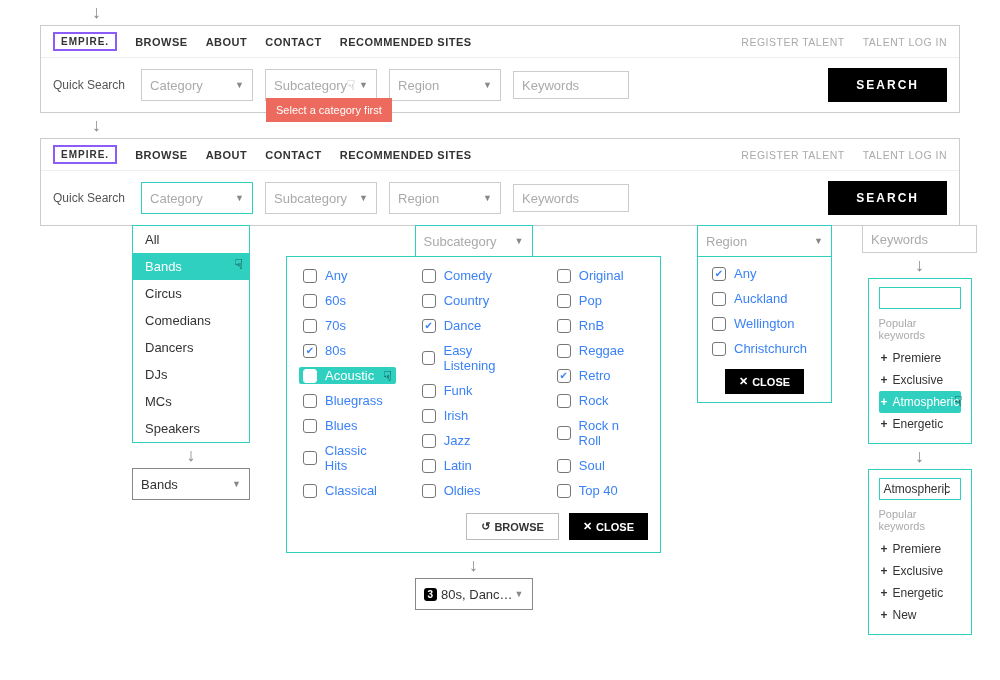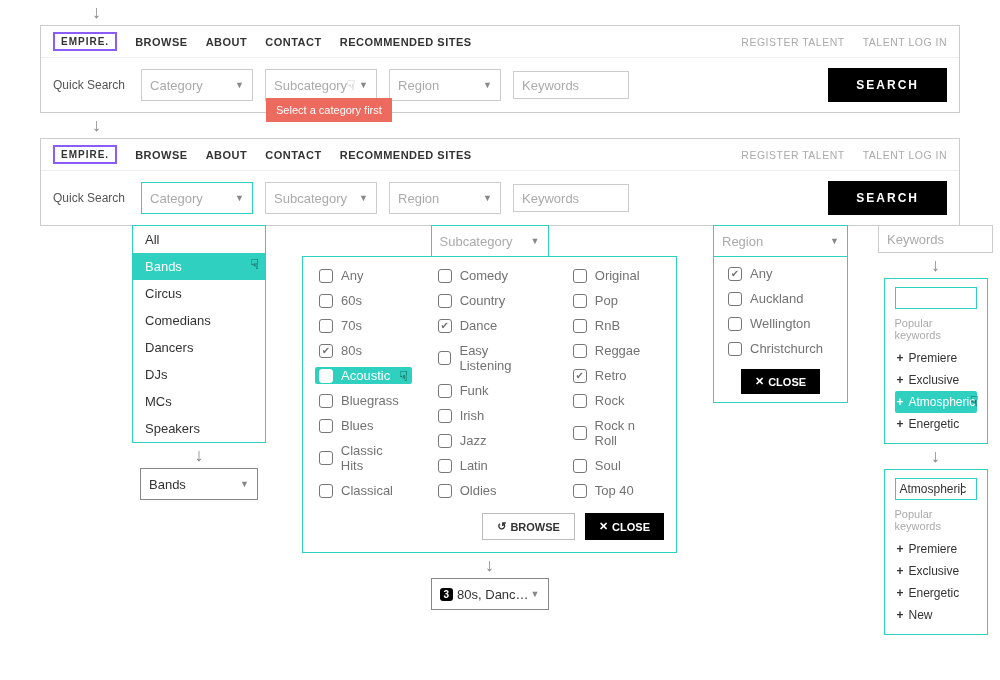--- a/index.html
+++ b/index.html
@@ -13,27 +13,27 @@
   .nav-bottom { display: flex; align-items: center; gap: 12px; padding: 10px 12px; }
   .qs-label { font-size: 12px; color: #555; margin-right: 4px; }
   .drop { border: 1px solid #ccc; background: #fff; display: inline-flex; align-items: center; justify-content: space-between; height: 32px; padding: 0 8px; color: #aaa; font-size: 13px; width: 112px; position: relative; }
   .drop .caret { font-size: 9px; color: #888; }
   .kw-input { border: 1px solid #ccc; height: 28px; width: 116px; padding: 0 8px; color: #aaa; font-size: 13px; display:inline-flex; align-items:center; }
   .search-btn { margin-left: auto; background: #000; color: #fff; font-weight: bold; letter-spacing: 2px; font-size: 12px; padding: 0 28px; height: 34px; display: inline-flex; align-items: center; }
   .tooltip { position: absolute; top: 28px; left: 0; background: #ec6a5e; color: #fff; font-size: 11px; padding: 6px 10px; white-space: nowrap; z-index: 5; }
   .cursor { position: absolute; font-size: 14px; z-index: 10; pointer-events: none; }
   .teal-border { border-color: #2fd0c0 !important; }
   .panel { border: 1px solid #2fd0c0; background: #fff; }
-  .cat-menu { width: 134px; }
+  .cat-menu { width: 118px; }
   .cat-item { padding: 6px 12px; font-size: 13px; position: relative; }
   .cat-item.selected { background: #2fd0c0; color: #fff; }
   .sub-panel { width: 375px; padding: 10px 12px 12px 12px; }
   .sub-grid { display: flex; gap: 22px; }
   .sub-col { display: flex; flex-direction: column; gap: 8px; }
-  .sub-row { display: flex; align-items: center; gap: 8px; font-size: 13px; color: #737373; padding: 1px 4px; position: relative; }
+  .sub-row { display: flex; align-items: center; gap: 8px; font-size: 13px; color: #3b82f6; padding: 1px 4px; position: relative; }
   .sub-row.highlight { background: #2fd0c0; color: #fff; border-radius: 2px; }
   .chk { width: 14px; height: 14px; border: 1.5px solid #777; border-radius: 3px; display:inline-flex; align-items:center; justify-content:center; font-size:11px; line-height:1; }
   .chk.checked::after { content: "✔"; font-size: 10px; }
   .chk.white { border-color: #fff; background: #fff; color: #2fd0c0; }
   .btn-outline { border: 1px solid #bbb; background:#fff; font-size:11px; font-weight:bold; padding:6px 14px; display:inline-flex; align-items:center; gap:4px; }
   .btn-dark { background:#000; color:#fff; font-size:11px; font-weight:bold; padding:6px 14px; display:inline-flex; align-items:center; gap:4px; }
   .btn-row { display:flex; gap:10px; justify-content:flex-end; margin-top:14px; }
   .region-panel { width: 135px; padding: 8px 10px; }
   .region-col { display:flex; flex-direction:column; gap:8px; }
   .kw-panel { width: 104px; padding: 8px 10px; font-size: 12px; }

